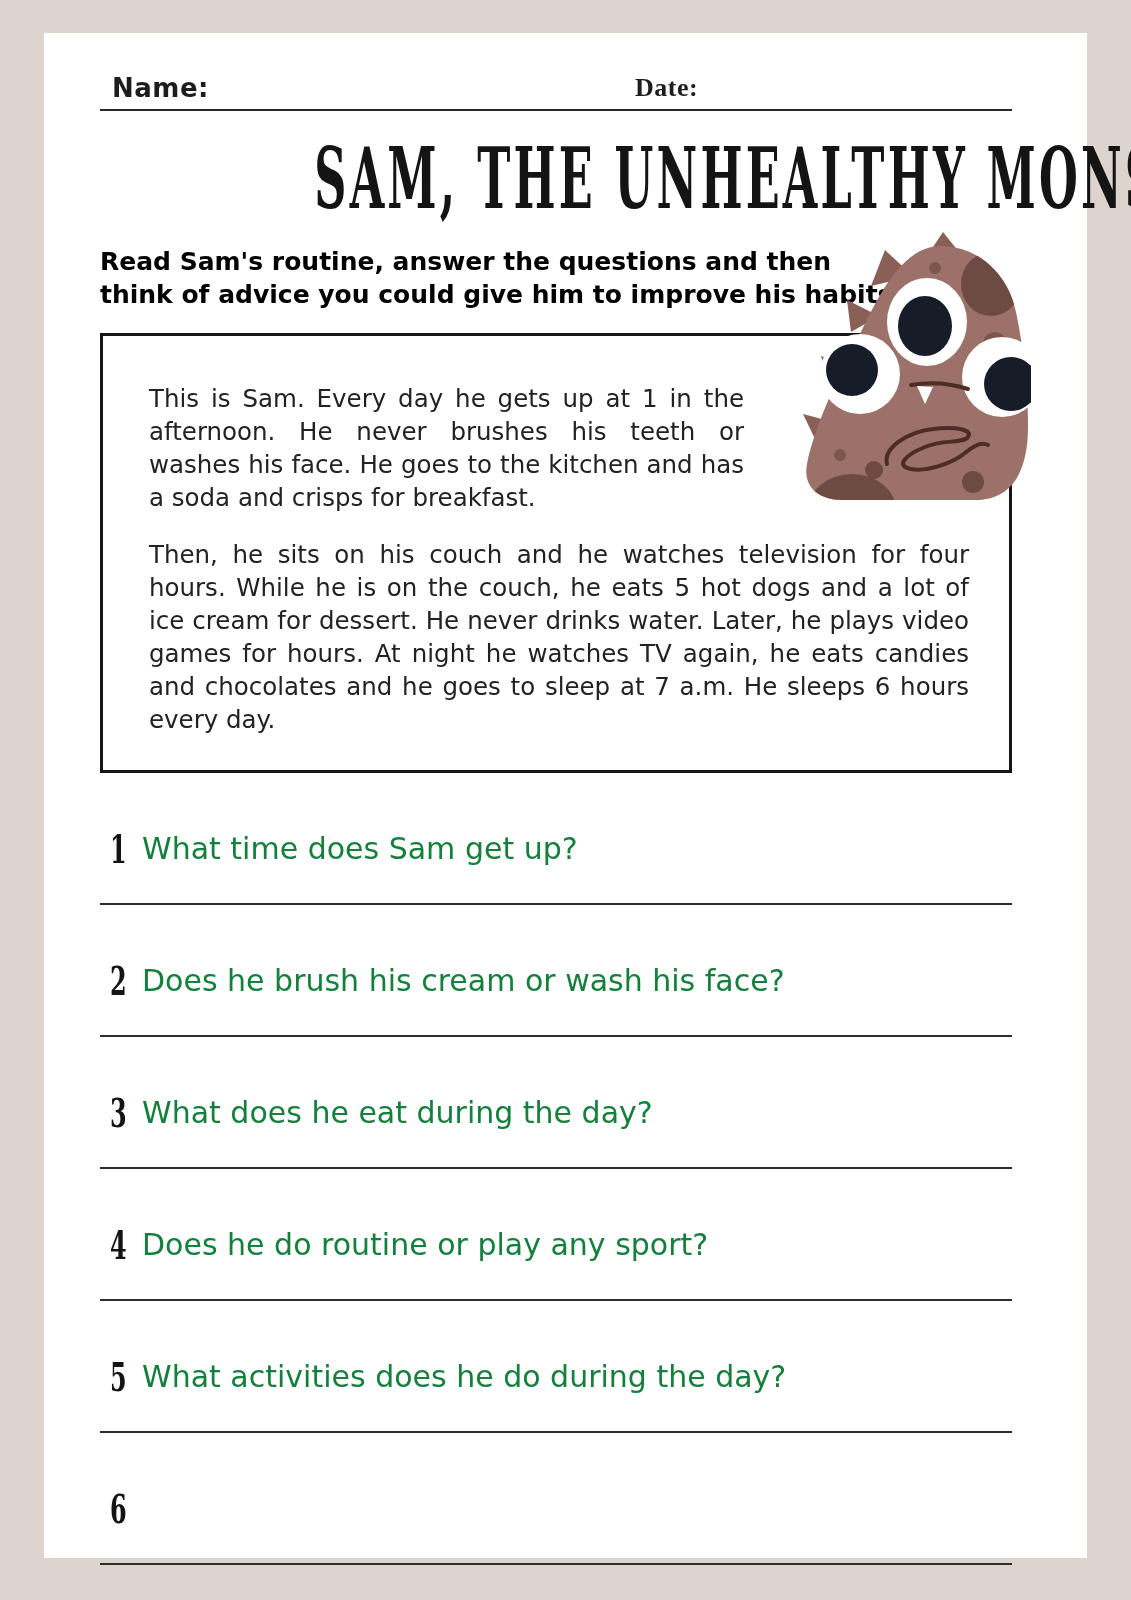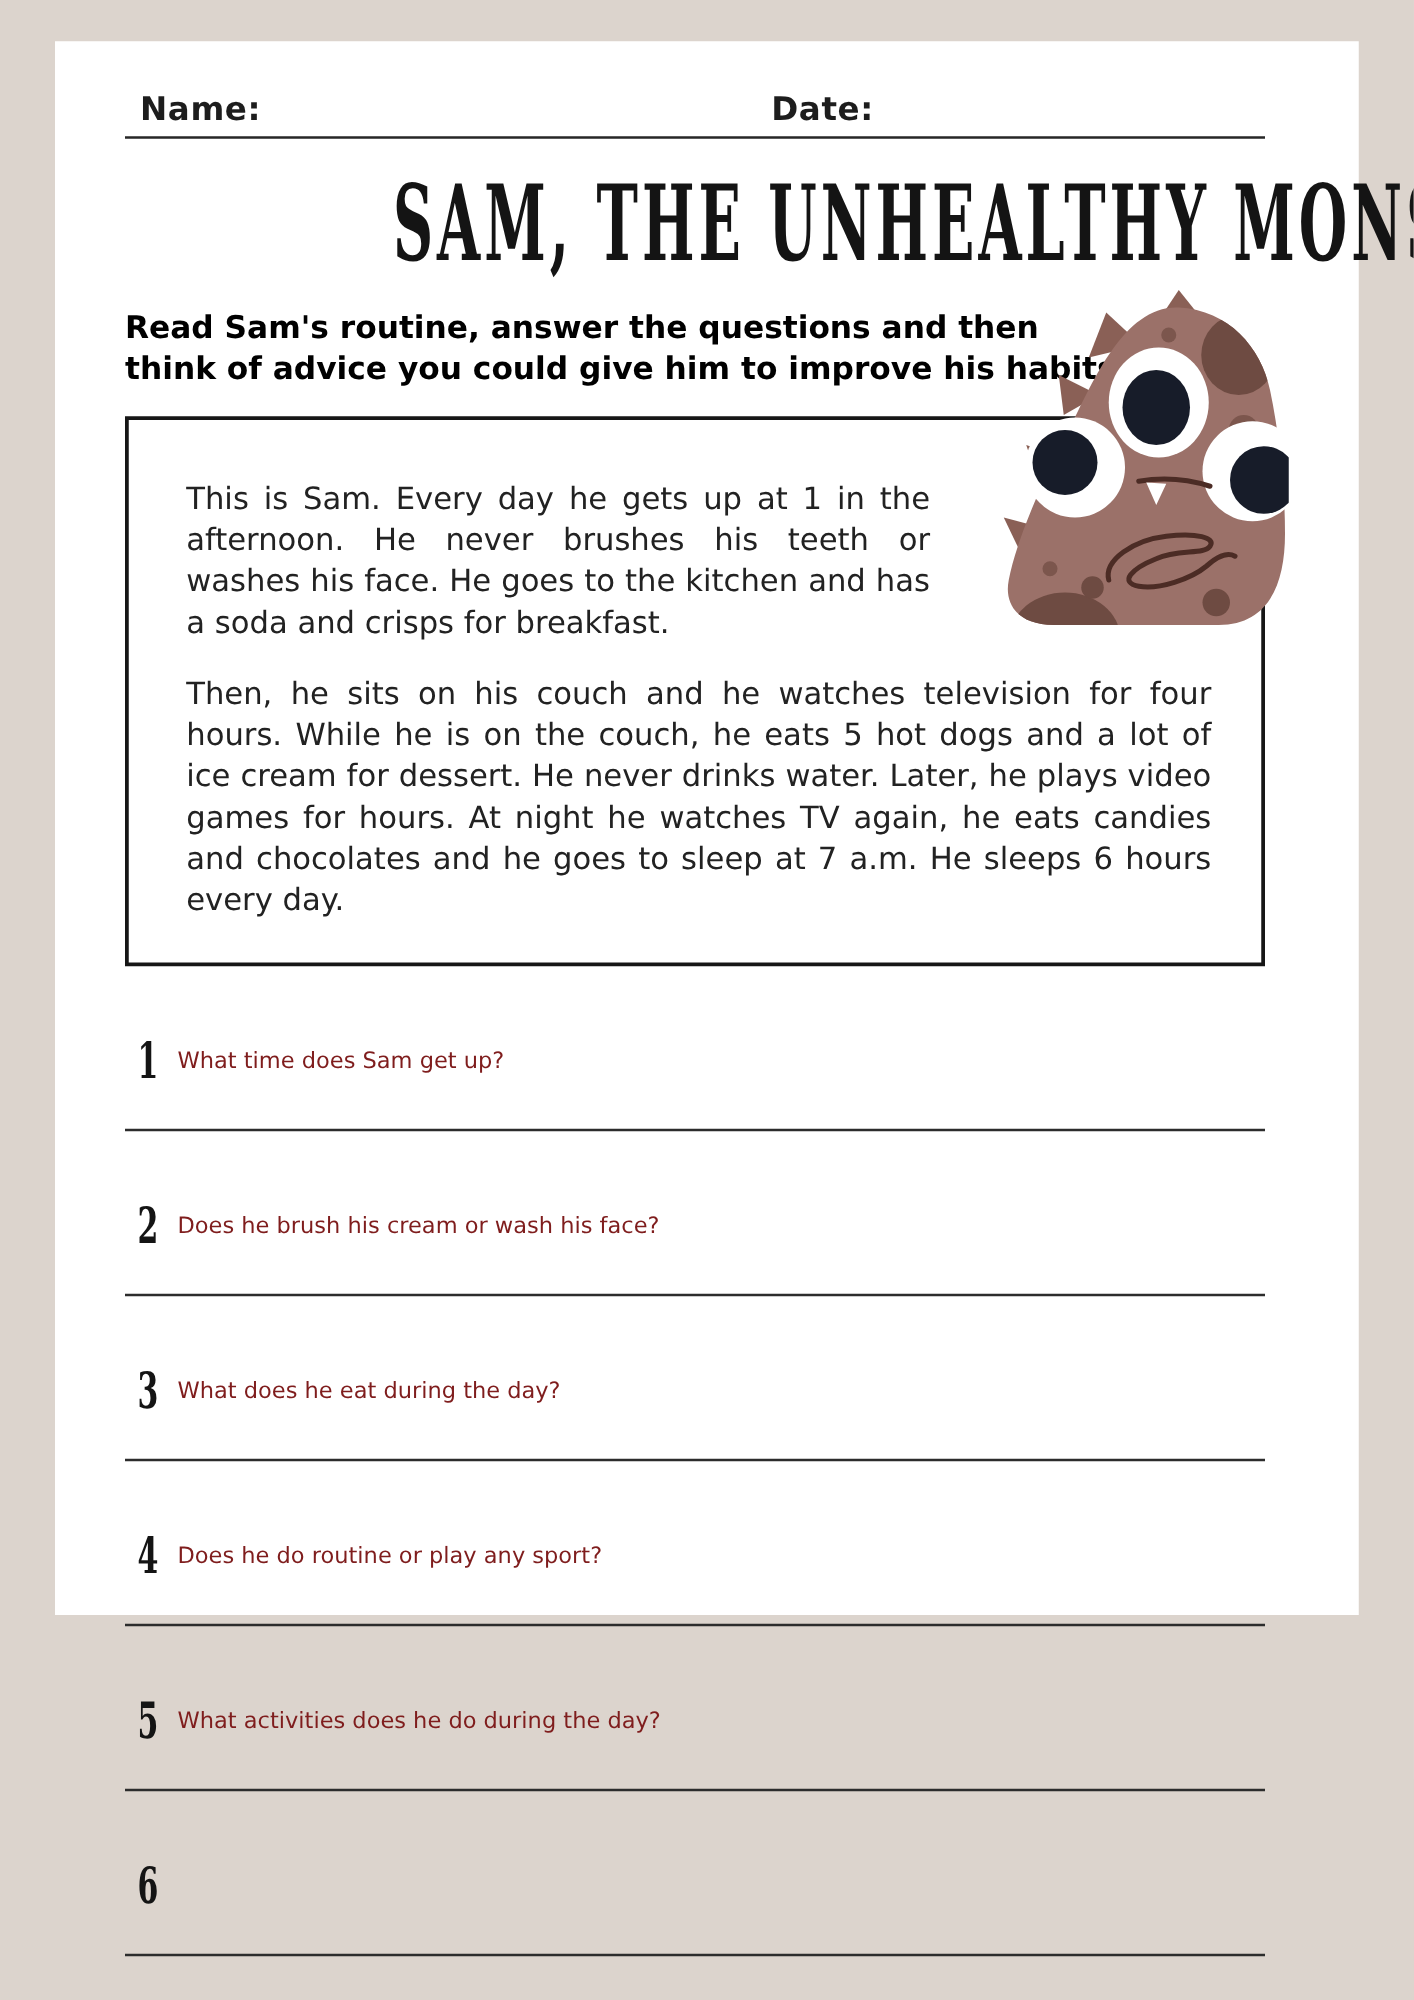--- a/index.html
+++ b/index.html
@@ -11,37 +11,37 @@
     background: #DCD4CD;
     font-family: "DejaVu Sans", sans-serif;
     color: #1d1d1d;
     overflow: hidden;
   }
   .paper {
     position: absolute;
     left: 44px;
     top: 33px;
     width: 1043px;
-    height: 1259px;
+    height: 1525px;
     background: #ffffff;
   }
   .content {
     margin: 0 75px 0 56px; 
   }
   
   .header-row {
     position: relative;
     margin-top: 40px;
     height: 32px;
     font-size: 26px;
     font-weight: 600;
     letter-spacing: 0.5px;
   }
   .name-label { position: absolute; left: 12px; top: 0; }
-  .date-label { position: absolute; left: 517px; top: 0; }
+  .date-label { position: absolute; left: 535px; top: 0; font-family: Liberation Serif, serif; }
   .header-line {
     margin-top: 4px;
     border-bottom: 2px solid #272727;
   }
   
   .title {
     margin-top: 26px;
     display: block;
     text-align: center;
     white-space: nowrap;
@@ -99,24 +99,24 @@
     font-weight: 700;
     font-size: 40px;
     line-height: 36px;
     transform: scaleX(0.6);
     transform-origin: left center;
     width: 26px;
     flex: 0 0 26px;
     color: #141414;
   }
   .q-text {
-    font-size: 18px;
+    font-size: 30px;
     line-height: 36px;
     margin-left: 6px;
-    color: #7f1d1d;
+    color: #15803d;
   }
   .answer-line {
     margin-top: 36px;
     border-bottom: 2px solid #2c2c2c;
   }
   .question:first-of-type .answer-line { margin-top: 56px; }
 </style>
 </head>
 <body>
 

